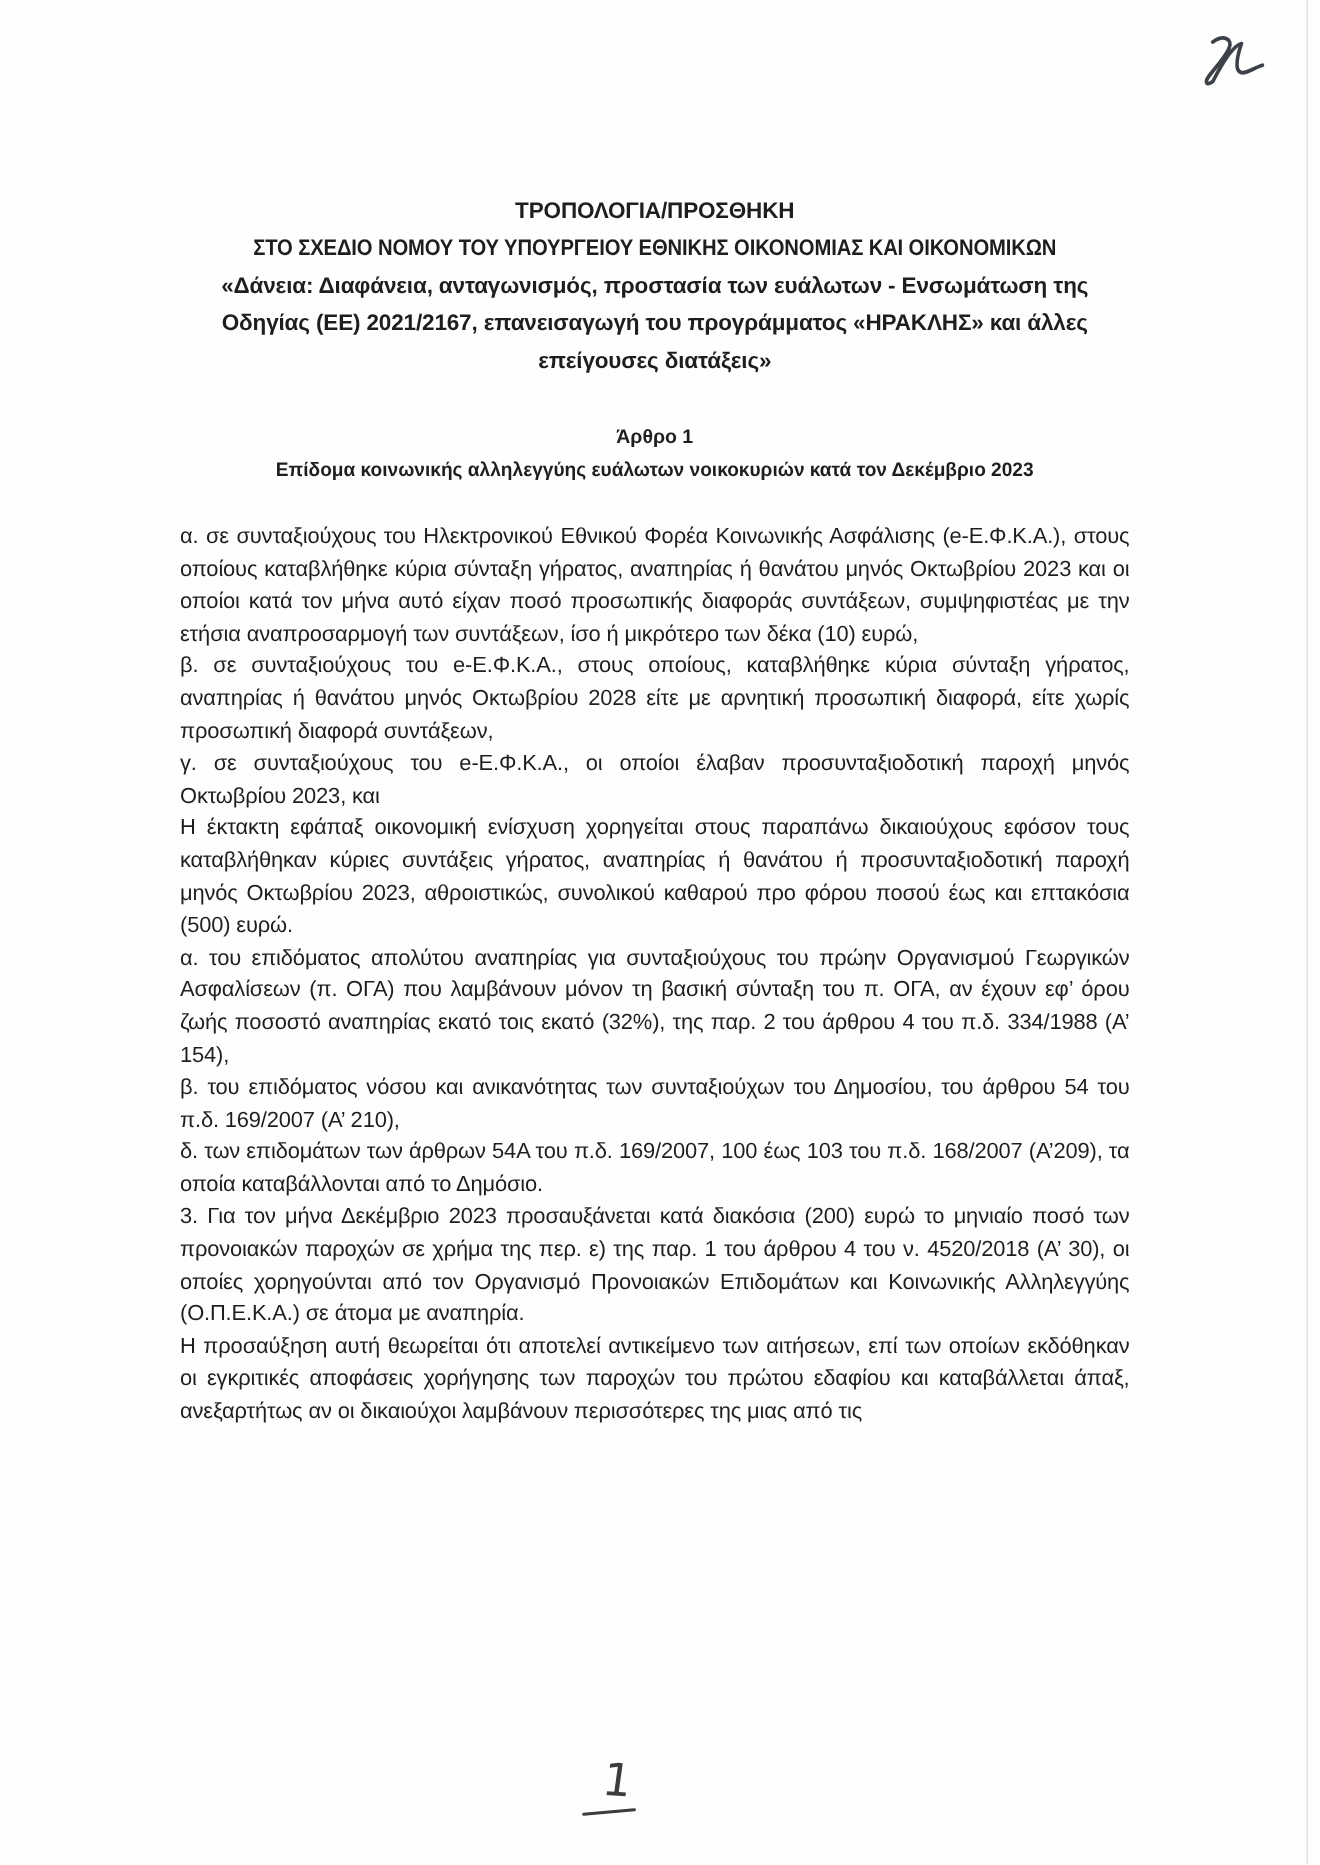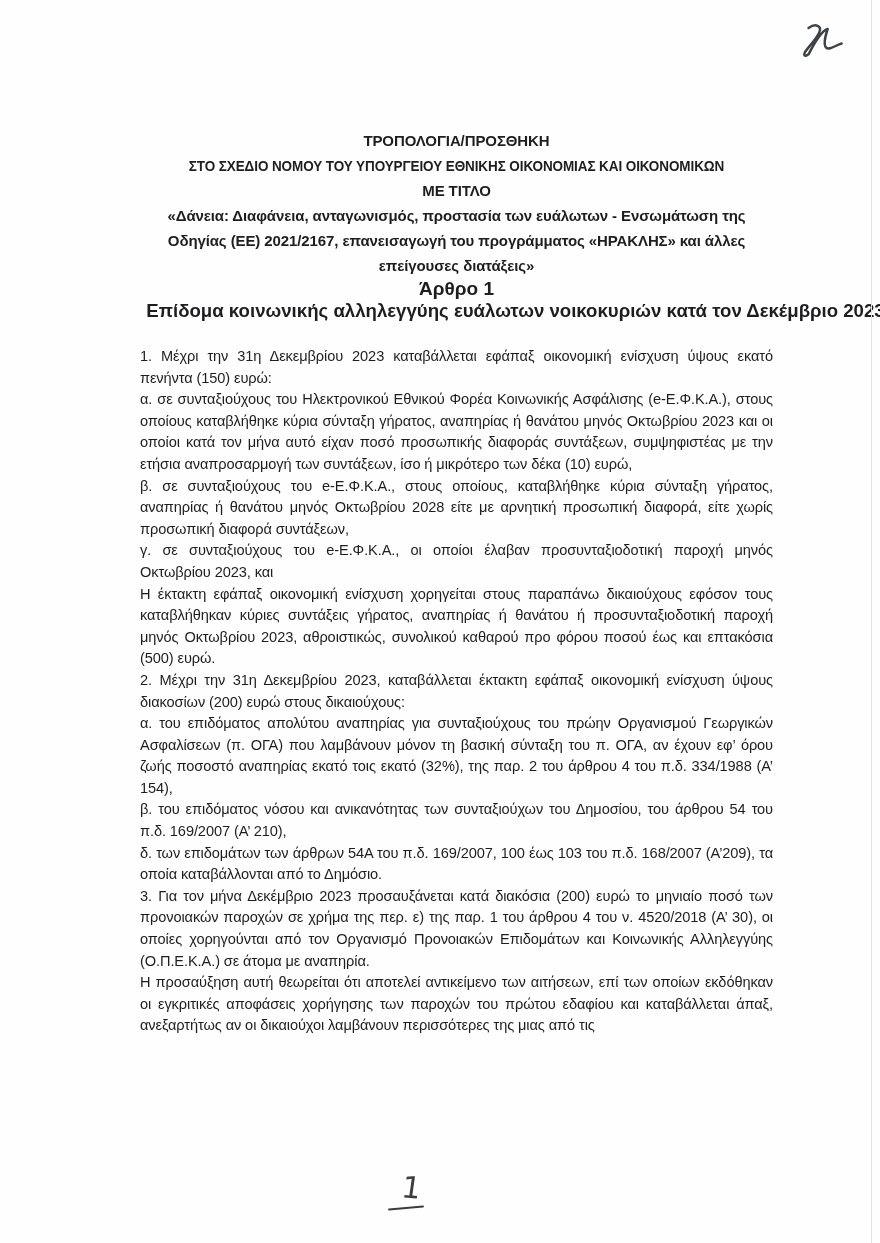--- a/index.html
+++ b/index.html
@@ -28,41 +28,42 @@
   
   .initials-mark {
     position: absolute;
     left: 792px;
     top: 20px;
     width: 62px;
     height: 48px;
   }
   .content {
     position: absolute;
-    left: 140px;
+    left: 120px;
     top: 128px;
     width: 633px;
   }
   .doc-header {
     text-align: center;
     font-weight: bold;
     font-size: 15px;
     line-height: 25px;
     letter-spacing: -0.1px;
   }
   .h-line { margin: 0; }
   .h-line.squeeze {
     white-space: nowrap;
     transform: scaleX(0.90);
     transform-origin: center;
   }
   .article-head {
+    margin-top: 27px;
     text-align: center;
     font-weight: bold;
-    font-size: 19px;
+    font-size: 13px;
     line-height: 22px;
   }
   .article-head .subtitle {
     white-space: nowrap;
     transform: scaleX(0.98);
     transform-origin: center;
   }
   .body-text {
     margin-top: 24px;
     font-size: 14.6px;
@@ -106,36 +107,33 @@
 
   <svg class="initials-mark" viewBox="0 0 60 45" xmlns="http://www.w3.org/2000/svg" aria-hidden="true">
     <path d="M16,7 C23,2 29,5 26.5,11 C24,17 18,23 13.5,29 C10.5,33 12,35.5 16,32.5 C24,17 30,9 34.5,8 C32.5,14 30,23 33,26 C36,29 42.5,23.5 48,22" fill="none" stroke="#3d4148" stroke-width="2.4" stroke-linecap="round" stroke-linejoin="round"></path>
   </svg>
 
   <div class="content">
 
     <div class="doc-header">
       <div class="h-line">ΤΡΟΠΟΛΟΓΙΑ/ΠΡΟΣΘΗΚΗ</div>
       <div class="h-line squeeze">ΣΤΟ ΣΧΕΔΙΟ ΝΟΜΟΥ ΤΟΥ ΥΠΟΥΡΓΕΙΟΥ ΕΘΝΙΚΗΣ ΟΙΚΟΝΟΜΙΑΣ ΚΑΙ ΟΙΚΟΝΟΜΙΚΩΝ</div>
-      <div class="h-line">ΜΕ ΤΙΤΛΟ</div>
       <div class="h-line">«Δάνεια: Διαφάνεια, ανταγωνισμός, προστασία των ευάλωτων - Ενσωμάτωση της Οδηγίας (ΕΕ) 2021/2167, επανεισαγωγή του προγράμματος «ΗΡΑΚΛΗΣ» και άλλες επείγουσες διατάξεις»</div>
     </div>
 
     <div class="article-head">
       <div>Άρθρο 1</div>
       <div class="subtitle">Επίδομα κοινωνικής αλληλεγγύης ευάλωτων νοικοκυριών κατά τον Δεκέμβριο 2023</div>
     </div>
 
     <div class="body-text">
-      <p>1. Μέχρι την 31η Δεκεμβρίου 2023 καταβάλλεται εφάπαξ οικονομική ενίσχυση ύψους εκατό πενήντα (150) ευρώ:</p>
       <p>α. σε συνταξιούχους του Ηλεκτρονικού Εθνικού Φορέα Κοινωνικής Ασφάλισης (e-Ε.Φ.Κ.Α.), στους οποίους καταβλήθηκε κύρια σύνταξη γήρατος, αναπηρίας ή θανάτου μηνός Οκτωβρίου 2023 και οι οποίοι κατά τον μήνα αυτό είχαν ποσό προσωπικής διαφοράς συντάξεων, συμψηφιστέας με την ετήσια αναπροσαρμογή των συντάξεων, ίσο ή μικρότερο των δέκα (10) ευρώ,</p>
       <p>β. σε συνταξιούχους του e-Ε.Φ.Κ.Α., στους οποίους, καταβλήθηκε κύρια σύνταξη γήρατος, αναπηρίας ή θανάτου μηνός Οκτωβρίου 2028 είτε με αρνητική προσωπική διαφορά, είτε χωρίς προσωπική διαφορά συντάξεων,</p>
       <p>γ. σε συνταξιούχους του e-Ε.Φ.Κ.Α., οι οποίοι έλαβαν προσυνταξιοδοτική παροχή μηνός Οκτωβρίου 2023, και</p>
       <p>Η έκτακτη εφάπαξ οικονομική ενίσχυση χορηγείται στους παραπάνω δικαιούχους εφόσον τους καταβλήθηκαν κύριες συντάξεις γήρατος, αναπηρίας ή θανάτου ή προσυνταξιοδοτική παροχή μηνός Οκτωβρίου 2023, αθροιστικώς, συνολικού καθαρού προ φόρου ποσού έως και επτακόσια (500) ευρώ.</p>
-      <p>2. Μέχρι την 31η Δεκεμβρίου 2023, καταβάλλεται έκτακτη εφάπαξ οικονομική ενίσχυση ύψους διακοσίων (200) ευρώ στους δικαιούχους:</p>
       <p>α. του επιδόματος απολύτου αναπηρίας για συνταξιούχους του πρώην Οργανισμού Γεωργικών Ασφαλίσεων (π. ΟΓΑ) που λαμβάνουν μόνον τη βασική σύνταξη του π. ΟΓΑ, αν έχουν εφ’ όρου ζωής ποσοστό αναπηρίας εκατό τοις εκατό (32%), της παρ. 2 του άρθρου 4 του π.δ. 334/1988 (Α’ 154),</p>
       <p>β. του επιδόματος νόσου και ανικανότητας των συνταξιούχων του Δημοσίου, του άρθρου 54 του π.δ. 169/2007 (Α’ 210),</p>
       <p>δ. των επιδομάτων των άρθρων 54Α του π.δ. 169/2007, 100 έως 103 του π.δ. 168/2007 (Α’209), τα οποία καταβάλλονται από το Δημόσιο.</p>
       <p>3. Για τον μήνα Δεκέμβριο 2023 προσαυξάνεται κατά διακόσια (200) ευρώ το μηνιαίο ποσό των προνοιακών παροχών σε χρήμα της περ. ε) της παρ. 1 του άρθρου 4 του ν. 4520/2018 (Α’ 30), οι οποίες χορηγούνται από τον Οργανισμό Προνοιακών Επιδομάτων και Κοινωνικής Αλληλεγγύης (Ο.Π.Ε.Κ.Α.) σε άτομα με αναπηρία.</p>
       <p>Η προσαύξηση αυτή θεωρείται ότι αποτελεί αντικείμενο των αιτήσεων, επί των οποίων εκδόθηκαν οι εγκριτικές αποφάσεις χορήγησης των παροχών του πρώτου εδαφίου και καταβάλλεται άπαξ, ανεξαρτήτως αν οι δικαιούχοι λαμβάνουν περισσότερες της μιας από τις</p>
     </div>
 
   </div>
 
   <div class="page-number">

